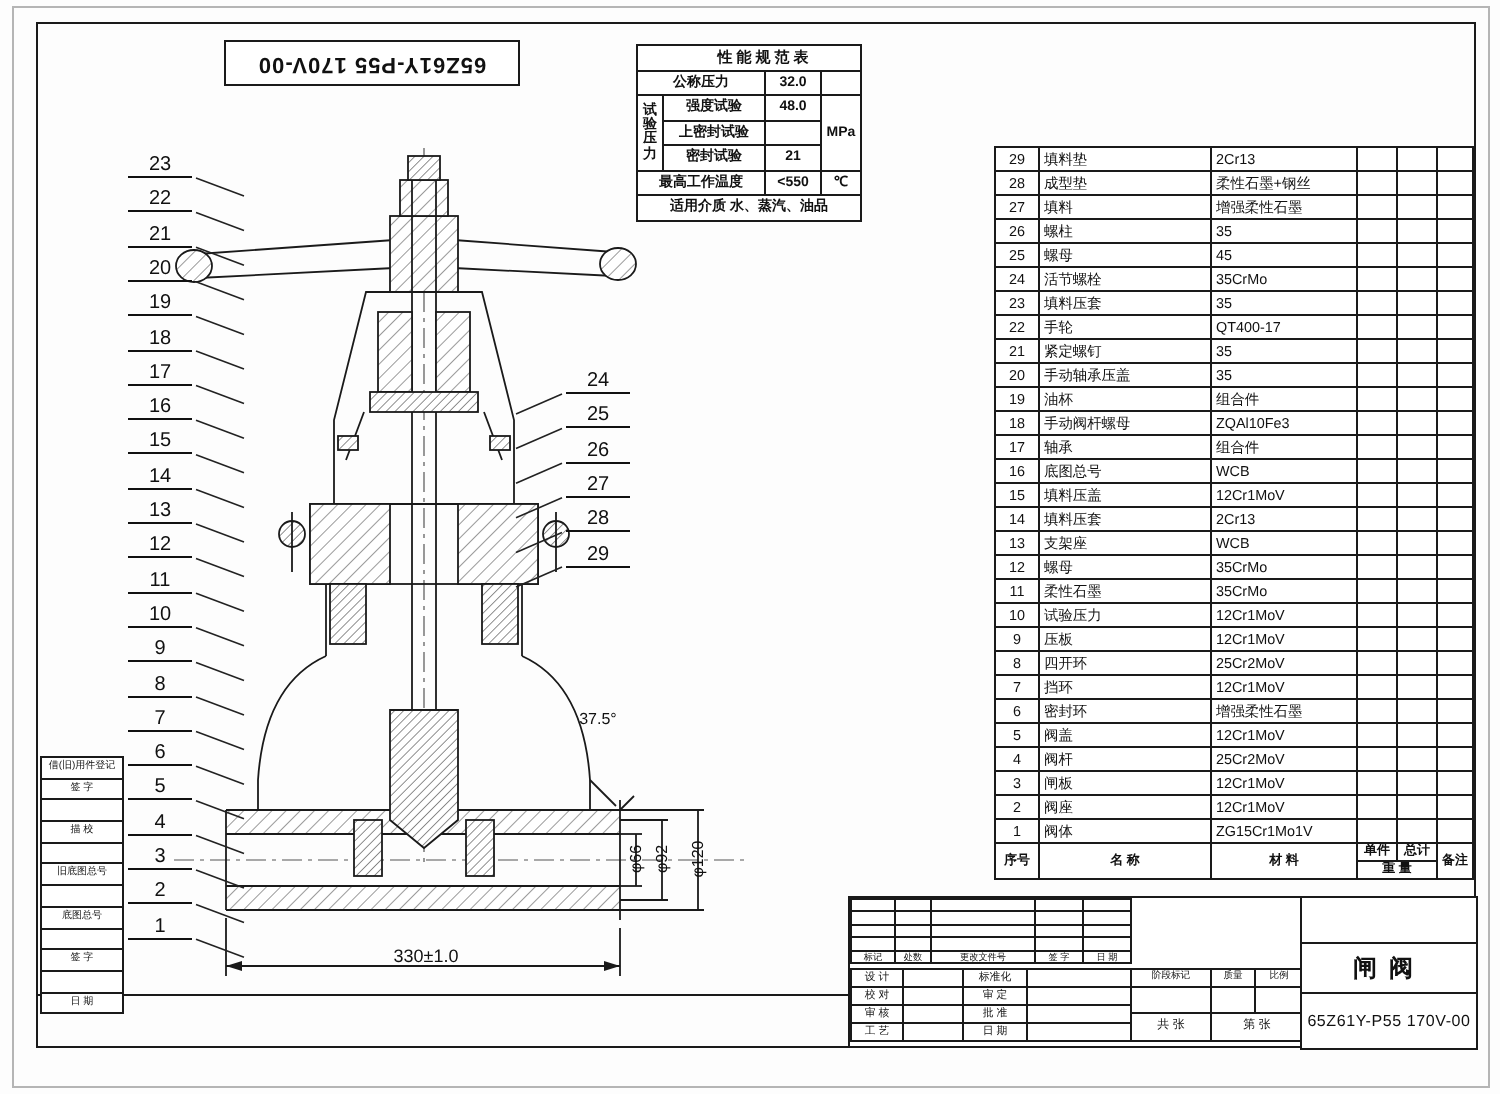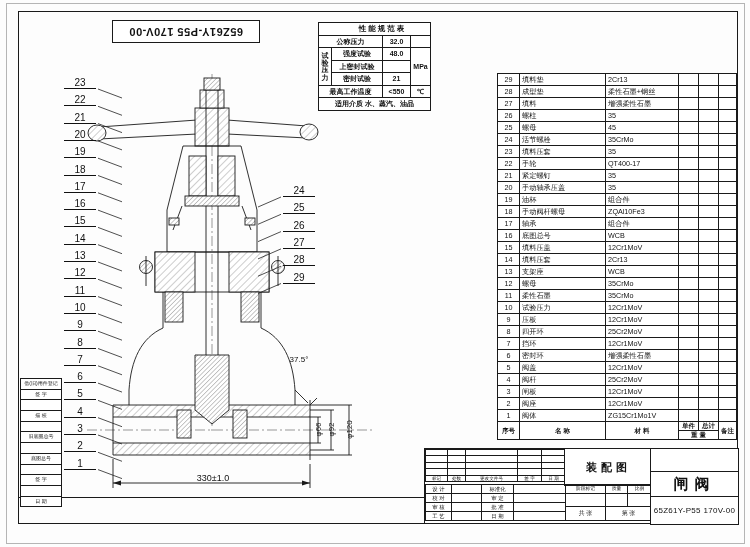--- a/index.html
+++ b/index.html
@@ -40,21 +40,21 @@
   .sig{left:0;top:35px;width:140px;}
   .sig td{height:8.1px;font-size:5.4px;text-align:center;line-height:8.1px;}
   .cellbox{position:absolute;border:1px solid #1a1a1a;display:flex;align-items:center;justify-content:center;background:#fff;}
   .asm{left:139px;top:-1px;width:87px;height:36px;font-size:11px;font-weight:bold;letter-spacing:4px;}
   .stage{left:140px;top:35px;width:86px;}
   .stage td{text-align:center;}
   .stage .sh{height:8px;font-size:4.8px;line-height:8px;}
   .stage .sb{height:12px;}
   .stage .ss{height:13px;font-size:6px;line-height:13px;}
   .rtop{left:225px;top:-1px;width:87px;height:23px;}
-  .pname{left:225px;top:22px;width:87px;height:25px;font-size:15px;font-weight:bold;letter-spacing:6px;}
+  .pname{left:225px;top:22px;width:87px;height:25px;font-size:12px;font-weight:bold;letter-spacing:6px;}
   .dnum{left:225px;top:47px;width:87px;height:27px;font-size:8px;letter-spacing:.3px;}
 
   
   .mblock{position:absolute;left:20px;top:378px;width:42px;z-index:3;background:#fff;}
   .mrow{height:9.7px;border:1px solid #1a1a1a;border-top:none;font-size:5px;line-height:9.7px;
         text-align:center;overflow:hidden;}
   .mrow:first-child{border-top:1px solid #1a1a1a;}
 
   
   .balloon{position:absolute;width:32px;text-align:center;font-size:10px;line-height:10px;
@@ -583,21 +583,20 @@
             <td></td>
           </tr>
       <tr>
             <td>工 艺</td>
             <td></td>
             <td>日 期</td>
             <td></td>
           </tr>
     </tbody>
       </table>
-    <div class="cellbox asm">装配图</div>
     <table class="stage">
       <colgroup>
           <col style="width:40px">
           <col style="width:22px">
           <col style="width:24px">
         </colgroup>
       <tbody>
           <tr>
         <td class="sh">阶段标记</td>
         <td class="sh">质量</td>

